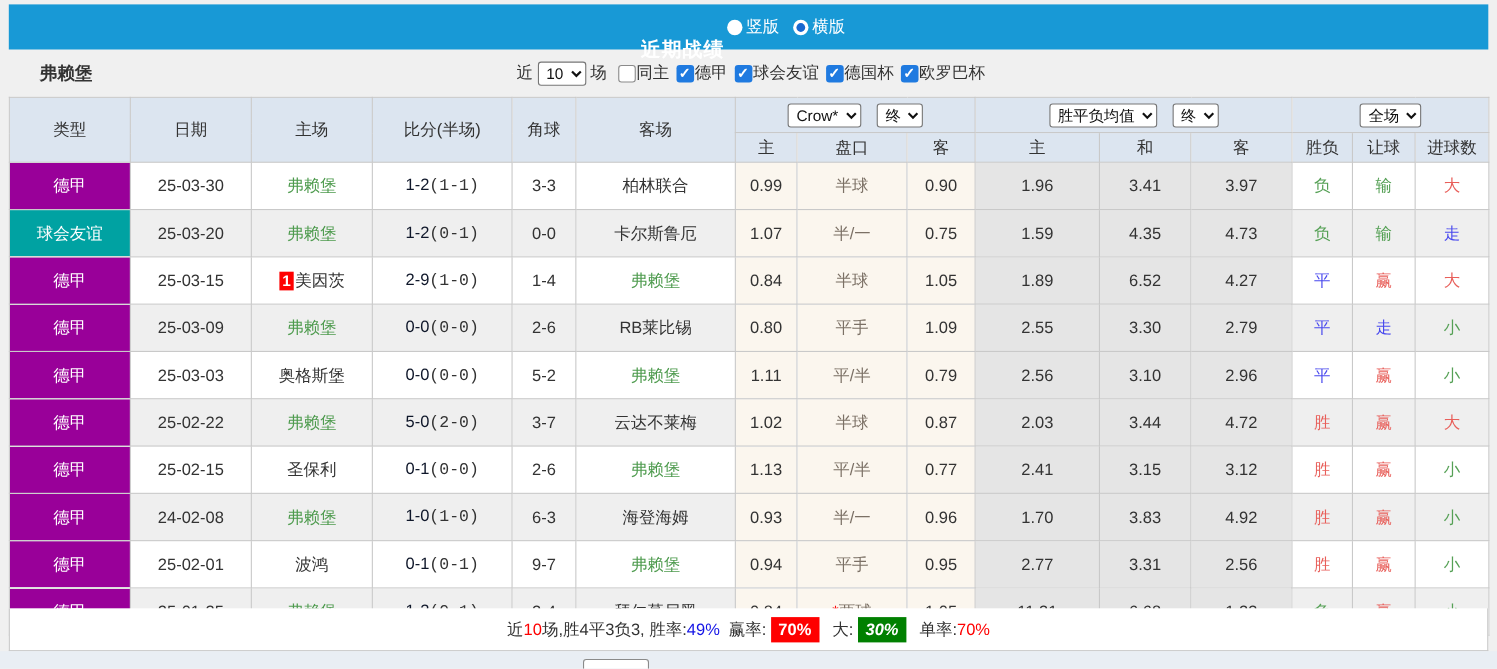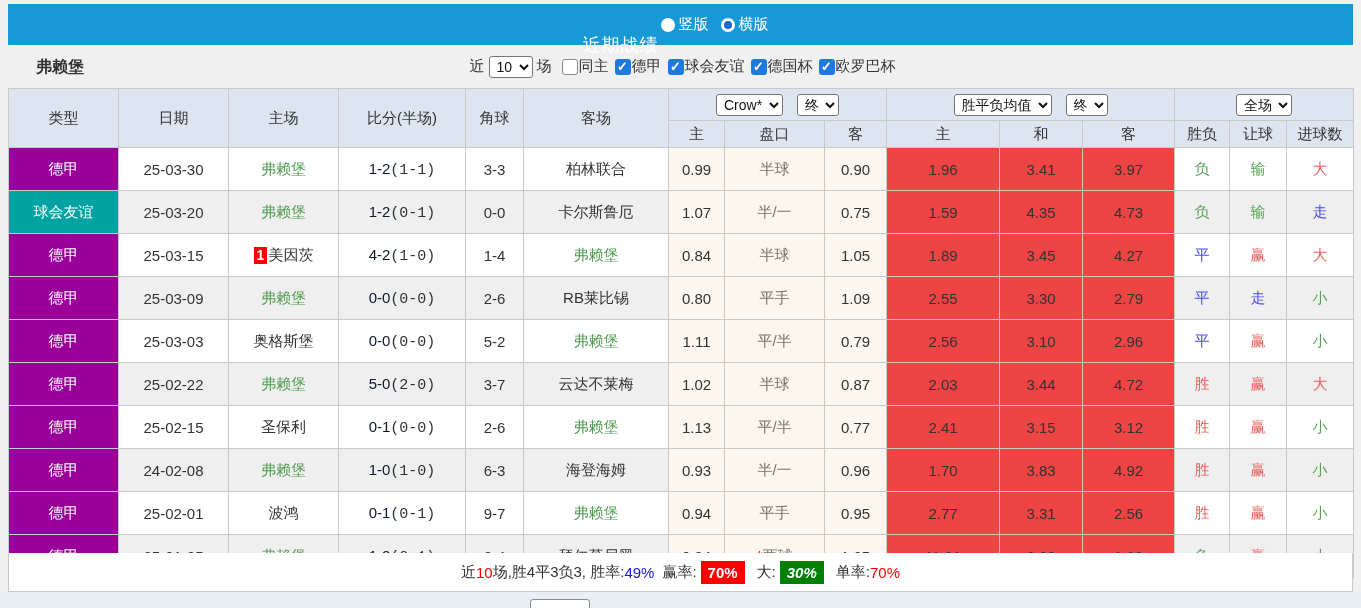--- a/index.html
+++ b/index.html
@@ -2,21 +2,21 @@
 <html><head>
 <meta charset="utf-8">
 <style>
   html,body{margin:0;padding:0;}
   body{font-family:"Liberation Sans",sans-serif;background:#e9edf2;}
   .page{position:relative;width:1361px;height:608px;background:#f0f0f0;overflow:hidden;}
 
   
   .titlebar{position:absolute;left:8px;right:8px;top:4px;height:41px;background:#1899d6;
     display:flex;align-items:center;justify-content:center;color:#fff;}
-  .titlebar .ttl{font-size:18px;font-weight:normal;letter-spacing:1px;margin-top:40px;}
+  .titlebar .ttl{font-size:18px;font-weight:bold;letter-spacing:1px;margin-top:40px;}
   .radio{display:inline-block;width:14px;height:14px;border-radius:50%;background:#fff;position:relative;margin:0 4px 0 2px;vertical-align:-2px;cursor:pointer;}
   .radio.on::after{content:"";position:absolute;left:3px;top:3px;width:8px;height:8px;border-radius:50%;background:#1868d0;}
   .radio-lbl{font-size:15px;margin-right:10px;}
 
   
   .filterbar{position:absolute;left:8px;right:8px;top:45px;height:43px;}
   .teamname{position:absolute;left:28px;top:12px;font-size:16px;font-weight:bold;color:#333;}
   .filters{position:absolute;left:0;right:0;top:0;height:43px;display:flex;align-items:center;justify-content:center;font-size:15px;color:#333;}
   .filters .lab{margin:0 4px;}
   select{font-size:14px;color:#111;background:#fff;border:1px solid #767676;border-radius:3px;padding:1px 3px;}
@@ -26,21 +26,21 @@
 
   
   table{position:absolute;left:8px;top:88px;width:1345px;border-collapse:collapse;table-layout:fixed;background:#fff;}
   th,td{border:1px solid #c9c9c9;text-align:center;font-size:15px;color:#333;overflow:hidden;white-space:nowrap;}
   thead th{background:#dce5f0;font-weight:normal;color:#333;}
   tr.h1 th{height:29px;}
   tr.h2 th{height:24px;}
   tbody td{height:40px;background:#fff;}
   tr.ev td{background:#efefef;}
   tr td.crow{background:#fbf6ee;}
-  tr td.avg{background:#ef4444;}
+  tr td.avg{background:#e5e5e5;}
   tr td.p{background:#990099;color:#fff;}
   tr td.t{background:#00a2a2;color:#fff;}
   .f{color:#4e9b4e;}
   .sc{color:#0f172a;}
   .hf{color:#333;font-family:Liberation Mono, monospace;}
   .pan{color:#7b7065;}
   .r{color:#e85f5a;}
   .g{color:#55a055;}
   .b{color:#4a4aee;}
   .badge{display:inline-block;background:#fe0000;color:#fff;font-size:14px;font-weight:bold;padding:0 3px;margin-right:1px;line-height:17px;}
@@ -182,28 +182,28 @@
         <td class="avg">4.35</td>
         <td class="avg">4.73</td>
         <td class="g">负</td>
         <td class="g">输</td>
         <td class="b">走</td>
       </tr>
       <tr>
         <td class="lg p">德甲</td>
         <td>25-03-15</td>
         <td><span class="badge">1</span><span>美因茨</span></td>
-        <td><span class="sc">4-2</span><span class="hf">(1-0)</span></td>
+        <td><span class="sc">2-9</span><span class="hf">(1-0)</span></td>
         <td>1-4</td>
         <td class="f">弗赖堡</td>
         <td class="crow">0.84</td>
         <td class="crow pan">半球</td>
         <td class="crow">1.05</td>
         <td class="avg">1.89</td>
-        <td class="avg">3.45</td>
+        <td class="avg">6.52</td>
         <td class="avg">4.27</td>
         <td class="b">平</td>
         <td class="r">赢</td>
         <td class="r">大</td>
       </tr>
       <tr class="ev">
         <td class="lg p">德甲</td>
         <td>25-03-09</td>
         <td class="f">弗赖堡</td>
         <td><span class="sc">0-0</span><span class="hf">(0-0)</span></td>

